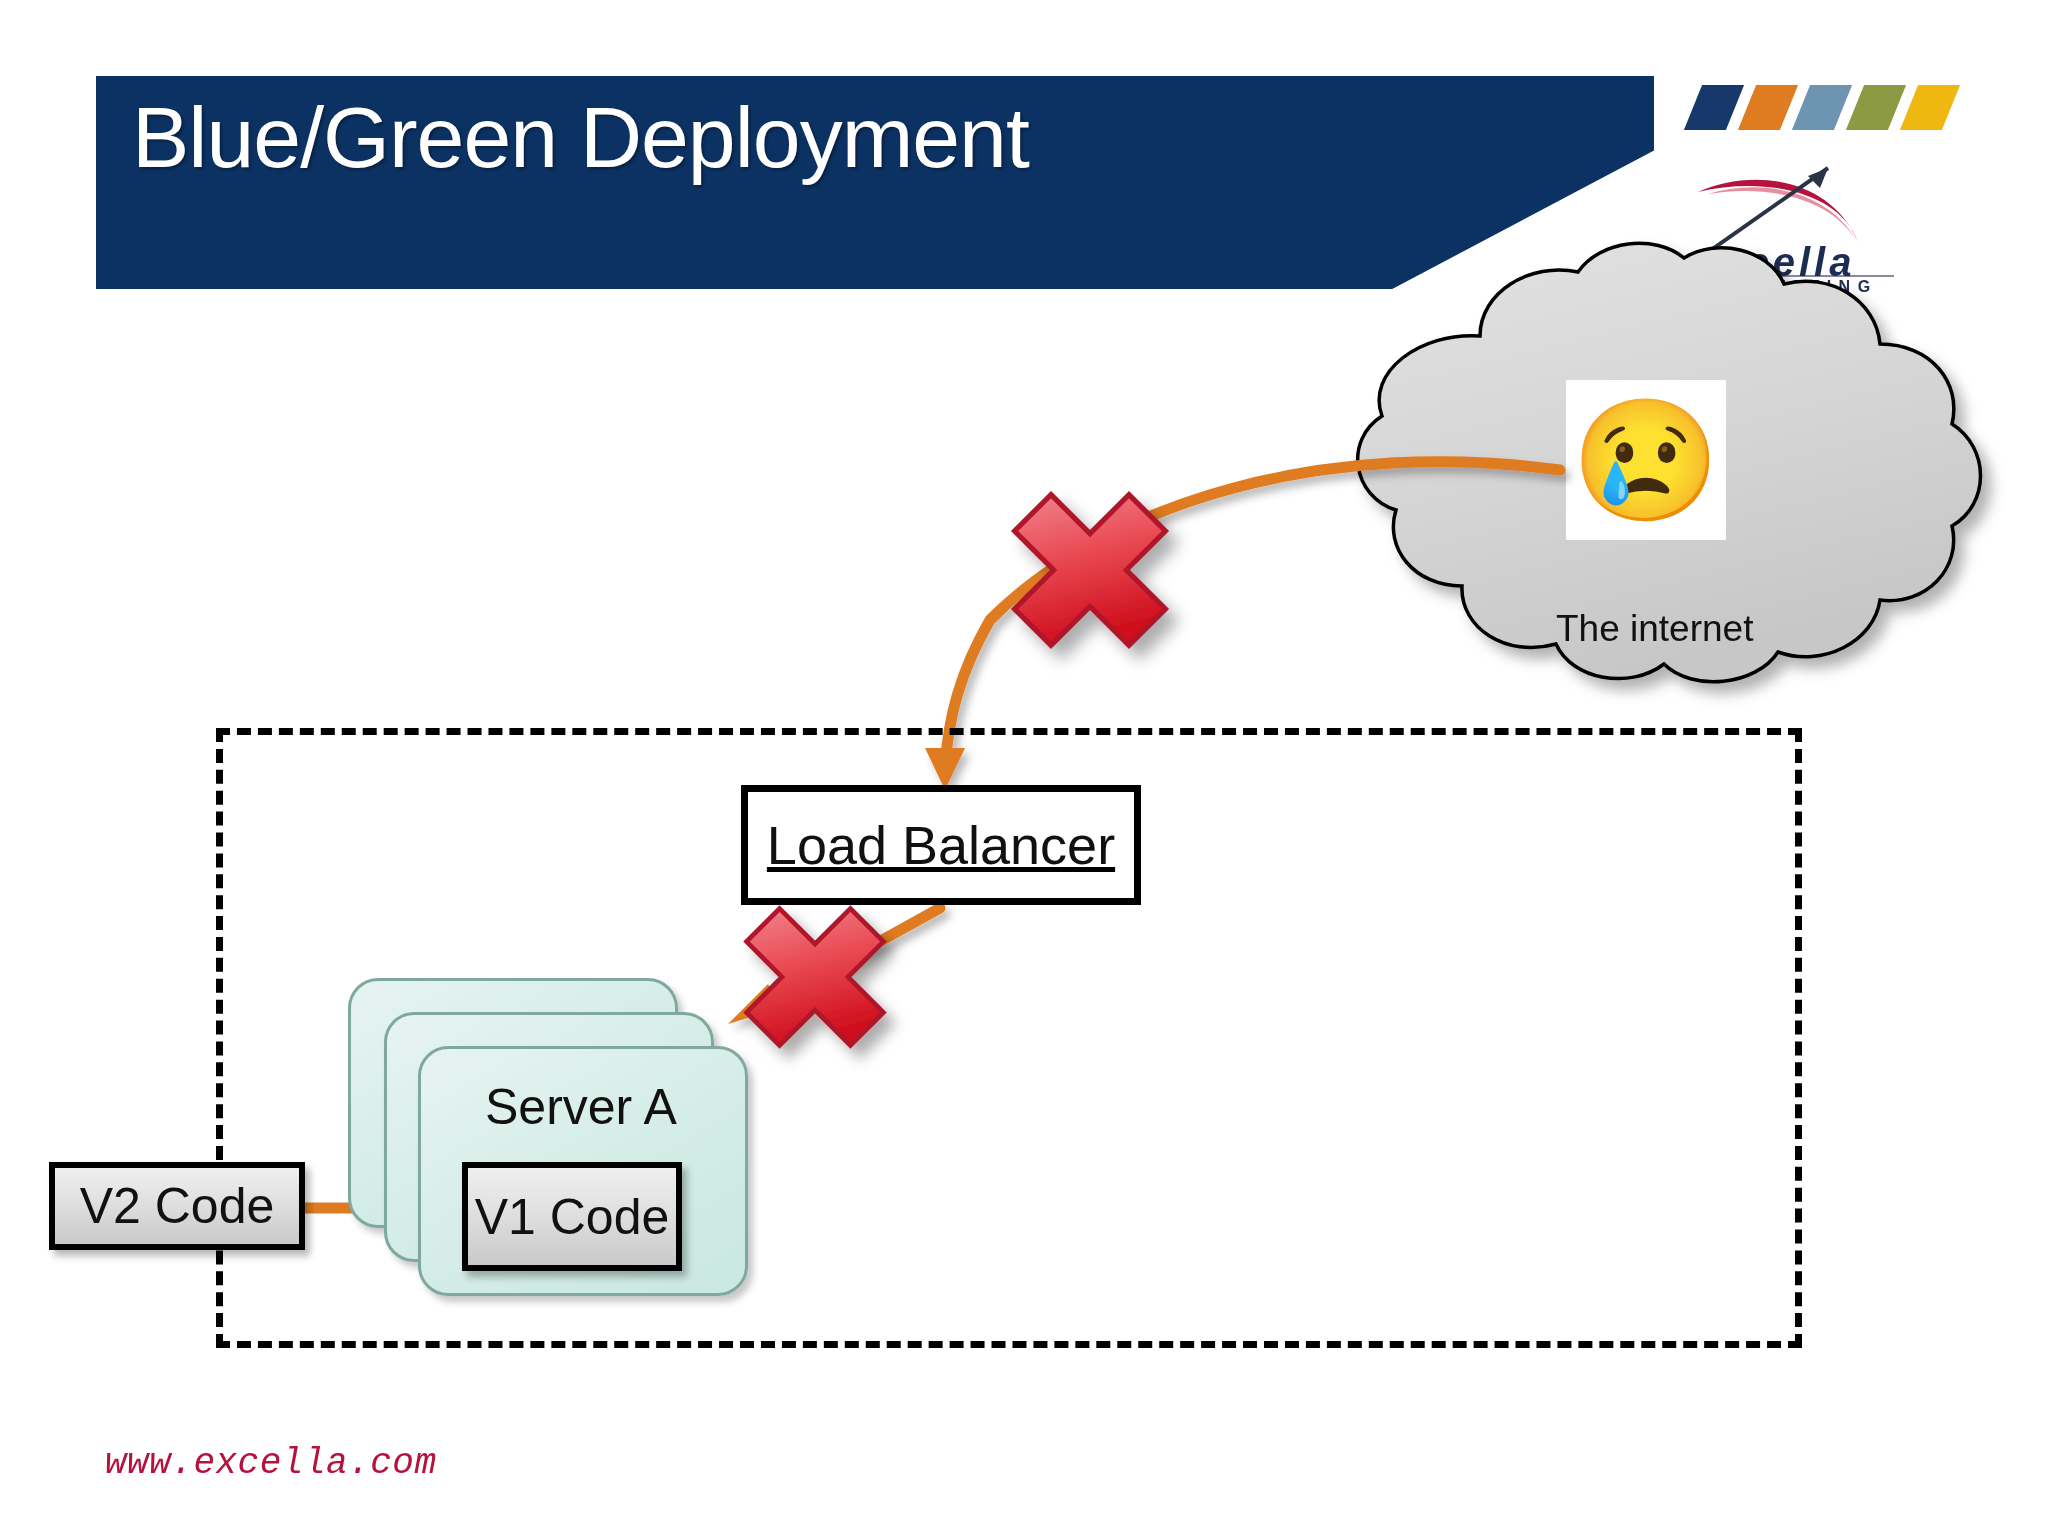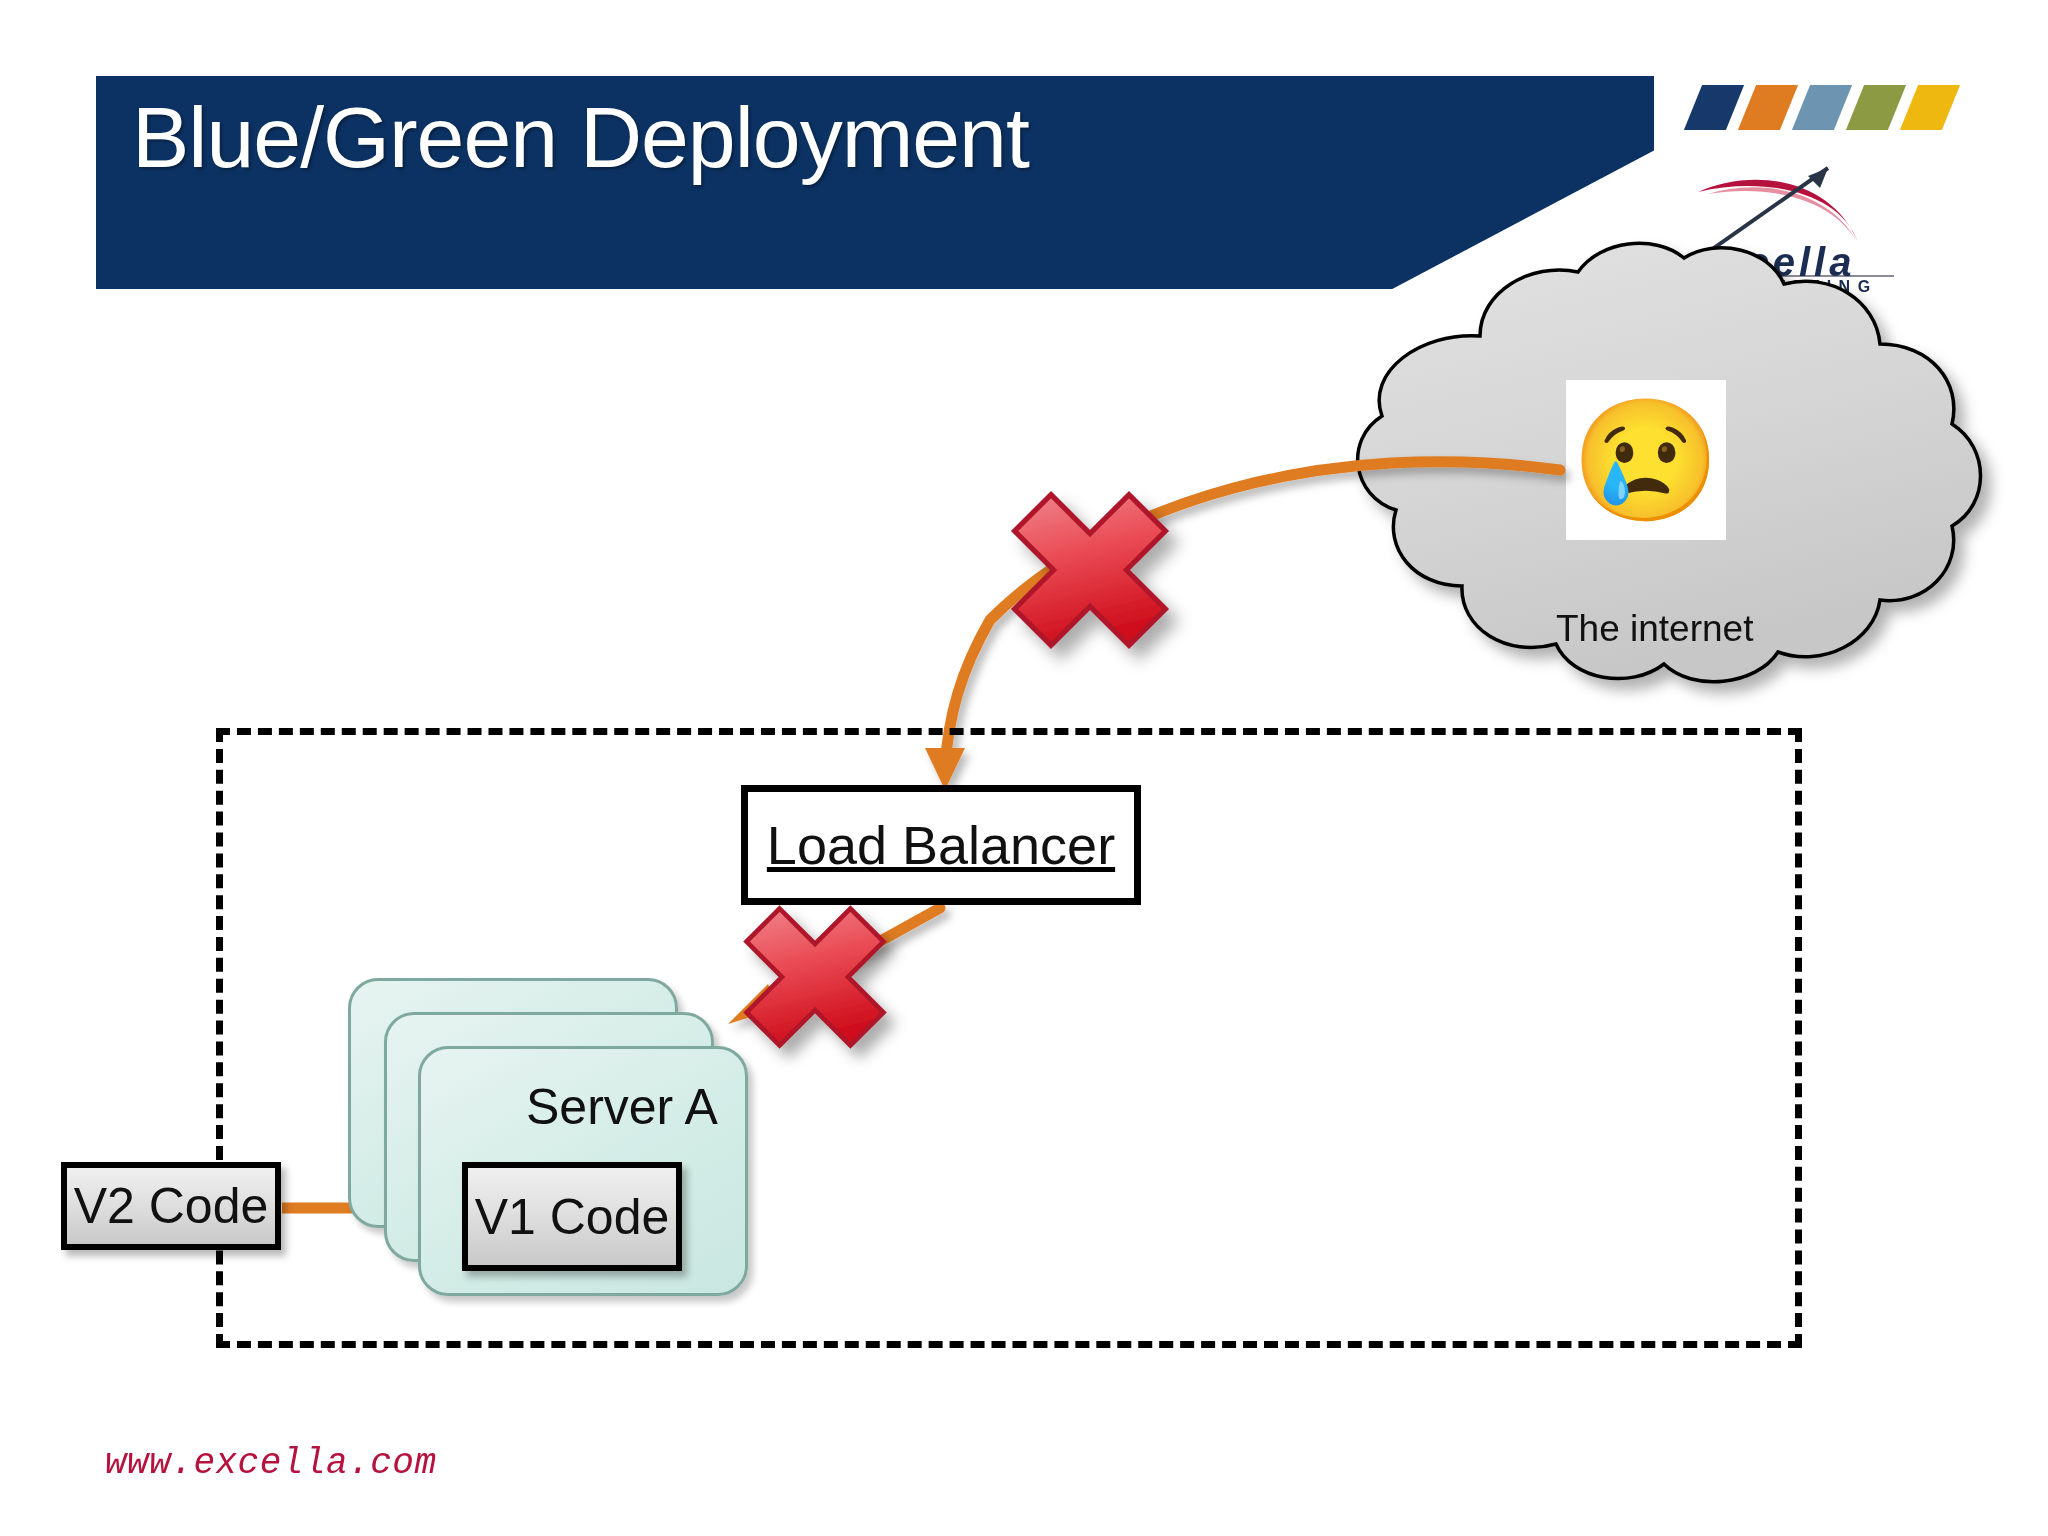--- a/index.html
+++ b/index.html
@@ -132,40 +132,39 @@
   }
   #server-card-3 { left: 348px; top: 978px; }
   #server-card-2 { left: 384px; top: 1012px; }
   #server-card-1 { left: 418px; top: 1046px; }
   #server-label {
     position: absolute;
     left: 485px; top: 1078px;
     font-size: 50px;
     color: #111111;
     white-space: nowrap;
-    margin-left: 41px;
   }
 
   
   .code-chip {
     position: absolute;
     background: linear-gradient(180deg,#efefef 0%,#e2e2e2 40%,#c9c9c9 100%);
     border: 6px solid #000000;
     display: flex;
     align-items: center;
     justify-content: center;
     box-shadow: 5px 6px 7px rgba(0,0,0,0.28);
   }
   .code-chip span {
     font-size: 50px;
     color: #111111;
     white-space: nowrap;
   }
   #v1-chip { left: 462px; top: 1162px; width: 220px; height: 109px; }
-  #v2-chip { left: 61px; top: 1162px; width: 220px; height: 88px; }
+  #v2-chip { left: 49px; top: 1162px; width: 256px; height: 88px; }
 
   
   #footer-url {
     position: absolute;
     left: 105px; top: 1443px;
     font-size: 36px;
     color: #b5123e;
     font-style: italic;
     font-family: Liberation Mono, monospace;
     letter-spacing: 0.5px;

